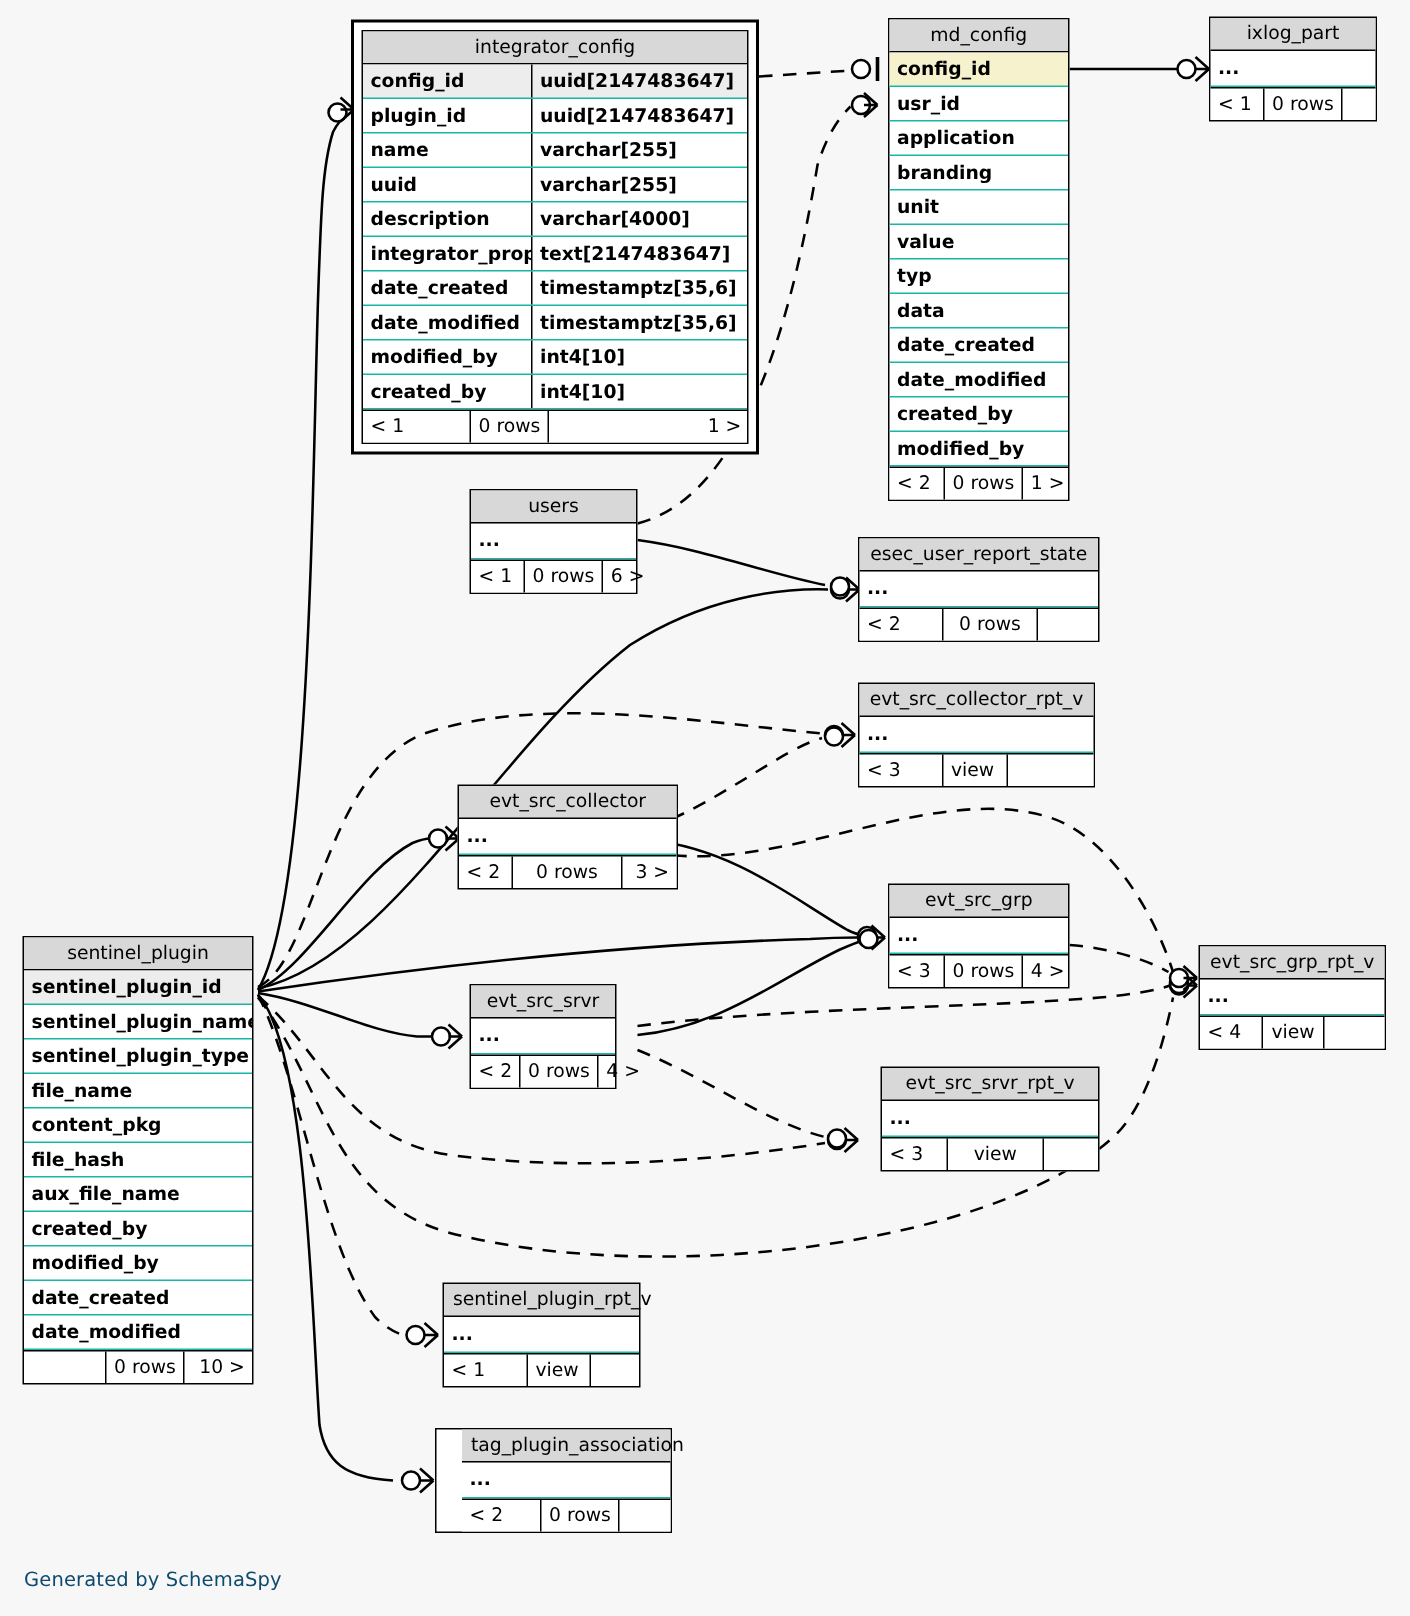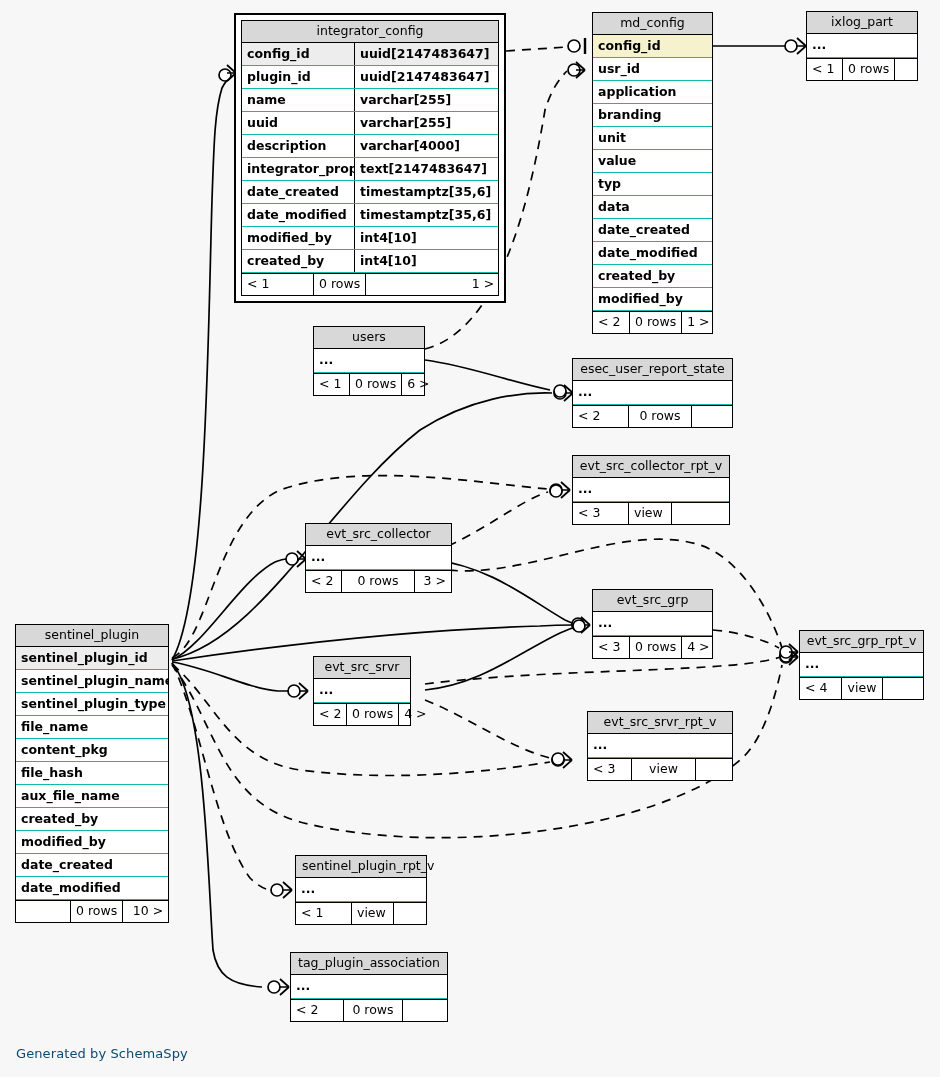--- a/index.html
+++ b/index.html
@@ -428,21 +428,21 @@
   <div class="tbl-row">
       <div class="cell name ellipsis-row">...</div>
     </div>
   <div class="tbl-foot">
     <div class="fcell f-left" style="width:56px;">&lt; 1</div>
     <div class="fcell f-mid f-right" style="padding-right:7px;">view</div>
     <div class="fcell f-right" style="width:42px;"></div>
   </div>
 </div>
 
-<div class="table-box" style="left:290px; top:952px; width:158px;">
+<div class="table-box" style="left:290px; top:952px; width:158px;padding-left:17px;">
   <div class="tbl-title">tag_plugin_association</div>
   <div class="tbl-row">
       <div class="cell name ellipsis-row">...</div>
     </div>
   <div class="tbl-foot">
     <div class="fcell f-left" style="width:53px;">&lt; 2</div>
     <div class="fcell f-mid">0 rows</div>
     <div class="fcell f-right" style="width:44px;"></div>
   </div>
 </div>

